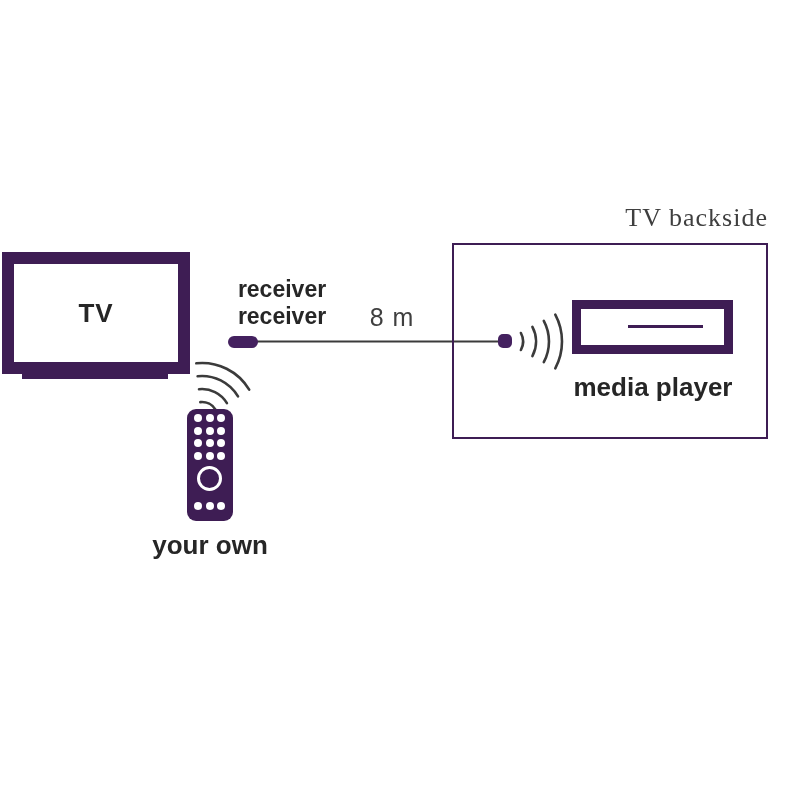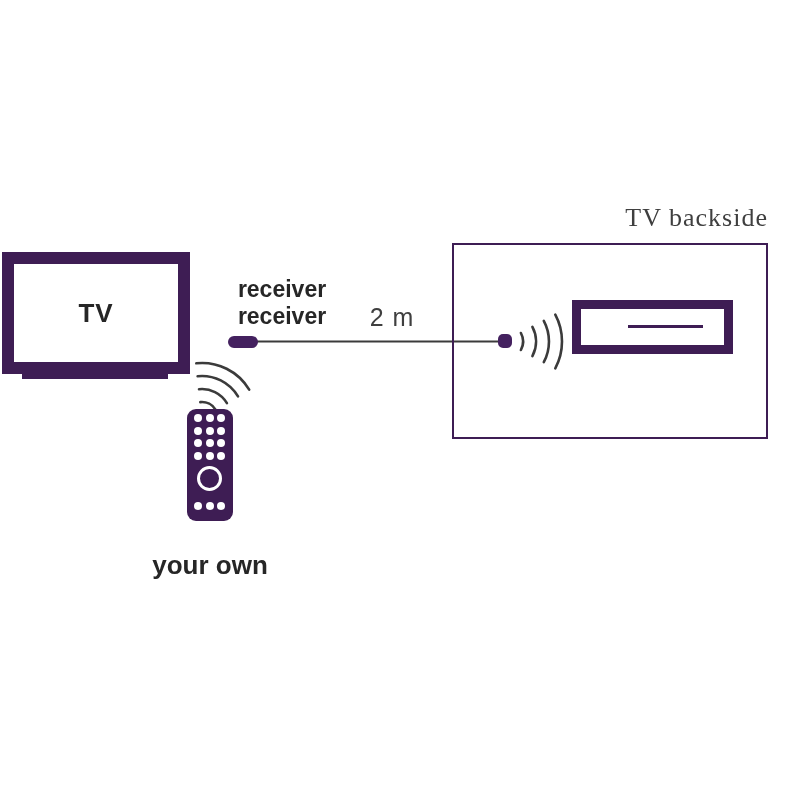--- a/index.html
+++ b/index.html
@@ -101,21 +101,20 @@
   }
   .remote-dot{width:8px;height:8px;border-radius:50%;background:#fff;}
   .remote-ring{
     position:absolute;left:10px;top:57px;width:25px;height:25px;
     border:3.5px solid #fff;border-radius:50%;
   }
   .remote-label{
     position:absolute;left:130px;top:531px;width:160px;
     text-align:center;font-size:26px;line-height:28px;font-weight:700;
     color:var(--color-text-dark);
-    margin-top:20px;
   }
 </style>
 </head>
 <body>
 
 <div class="canvas">
 
   <svg class="overlay" viewBox="0 0 800 800">
     <g>
       <path class="wave" d="M 200.3 402.1 A 16 16 0 0 1 215.7 409.8"></path>
@@ -136,29 +135,30 @@
     <span class="tv-label">TV</span>
   </div>
   <div class="tv-stand"></div>
 
   <div class="ir-label">
     <div>receiver</div>
     <div>receiver</div>
   </div>
   <div class="ir-chip"></div>
 
-  <div class="distance-label">2 m</div>
+  <div class="distance-label">8 m</div>
 
   <div class="backside-label">TV backside</div>
   <div class="backside-box"></div>
 
   <div class="emitter-dot"></div>
 
   <div class="media-player"></div>
   <div class="media-player-slot"></div>
+  <div class="media-player-label">media player</div>
 
   <div class="remote">
     <div class="remote-dots-top">
       <span class="remote-dot"></span>
       <span class="remote-dot"></span>
       <span class="remote-dot"></span>
       <span class="remote-dot"></span>
       <span class="remote-dot"></span>
       <span class="remote-dot"></span>
       <span class="remote-dot"></span>

